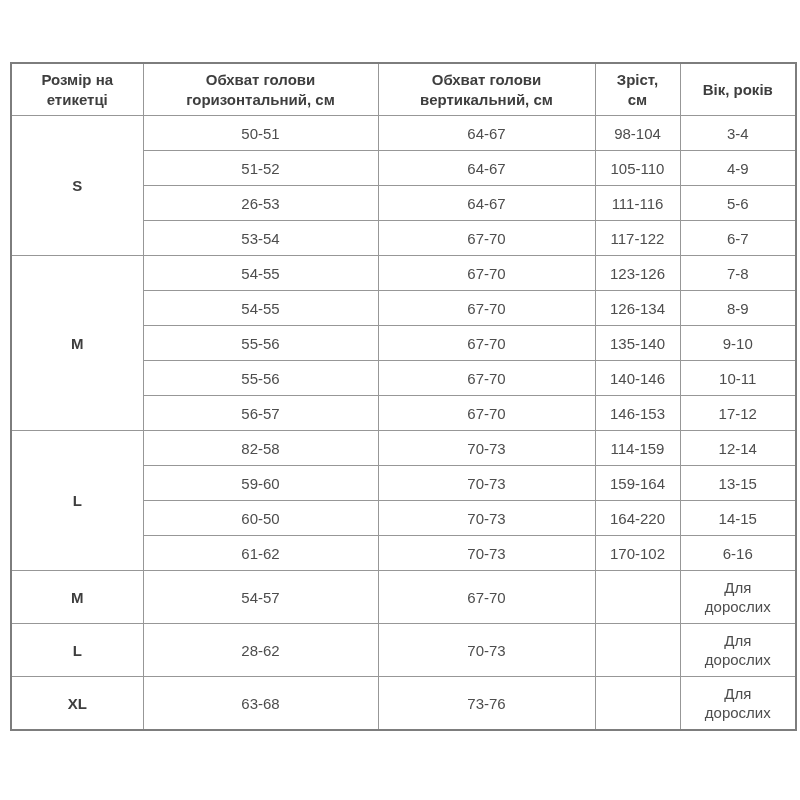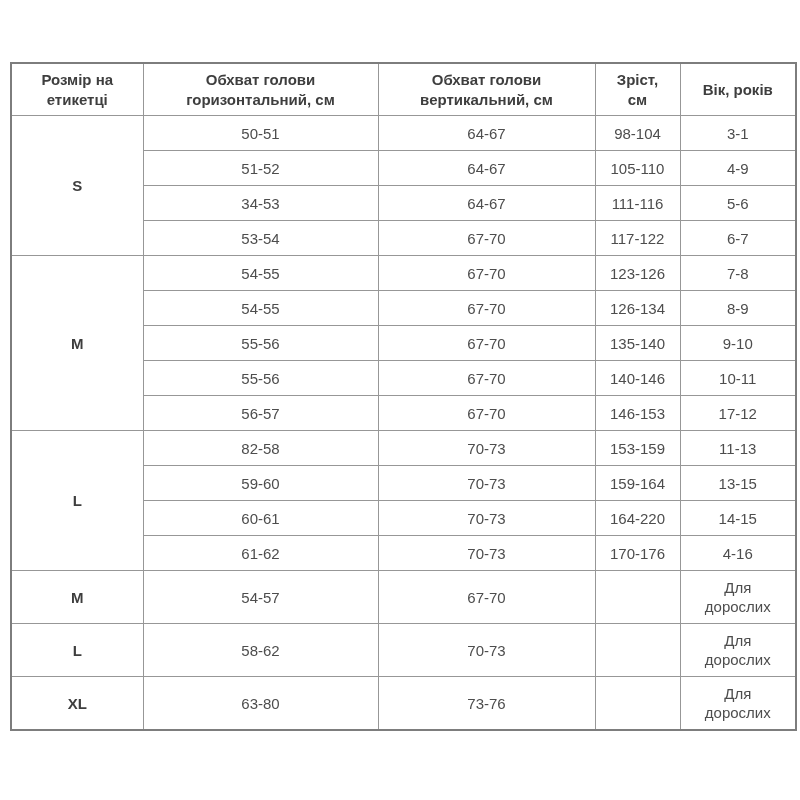--- a/index.html
+++ b/index.html
@@ -82,30 +82,30 @@
 см</th>
         <th>Вік, років</th>
       </tr>
     </thead>
     <tbody>
         <tr>
           <td class="size-cell" rowspan="4">S</td>
           <td>50-51</td>
           <td>64-67</td>
           <td>98-104</td>
-          <td>3-1</td>
+          <td>3-4</td>
         </tr>
         <tr>
           <td>51-52</td>
           <td>64-67</td>
           <td>105-110</td>
           <td>4-9</td>
         </tr>
         <tr>
-          <td>34-53</td>
+          <td>26-53</td>
           <td>64-67</td>
           <td>111-116</td>
           <td>5-6</td>
         </tr>
         <tr>
           <td>53-54</td>
           <td>67-70</td>
           <td>117-122</td>
           <td>6-7</td>
         </tr>
@@ -137,60 +137,60 @@
         <tr>
           <td>56-57</td>
           <td>67-70</td>
           <td>146-153</td>
           <td>17-12</td>
         </tr>
         <tr>
           <td class="size-cell" rowspan="4">L</td>
           <td>82-58</td>
           <td>70-73</td>
-          <td>153-159</td>
-          <td>11-13</td>
+          <td>114-159</td>
+          <td>12-14</td>
         </tr>
         <tr>
           <td>59-60</td>
           <td>70-73</td>
           <td>159-164</td>
           <td>13-15</td>
         </tr>
         <tr>
-          <td>60-61</td>
+          <td>60-50</td>
           <td>70-73</td>
           <td>164-220</td>
           <td>14-15</td>
         </tr>
         <tr>
           <td>61-62</td>
           <td>70-73</td>
-          <td>170-176</td>
-          <td>4-16</td>
+          <td>170-102</td>
+          <td>6-16</td>
         </tr>
         <tr class="adult">
           <td class="size-cell">M</td>
           <td>54-57</td>
           <td>67-70</td>
           <td></td>
           <td>Для
 дорослих</td>
         </tr>
         <tr class="adult">
           <td class="size-cell">L</td>
-          <td>58-62</td>
+          <td>28-62</td>
           <td>70-73</td>
           <td></td>
           <td>Для
 дорослих</td>
         </tr>
         <tr class="adult">
           <td class="size-cell">XL</td>
-          <td>63-80</td>
+          <td>63-68</td>
           <td>73-76</td>
           <td></td>
           <td>Для
 дорослих</td>
         </tr>
       </tbody>
   </table>
 </div>
 
 </body></html>

